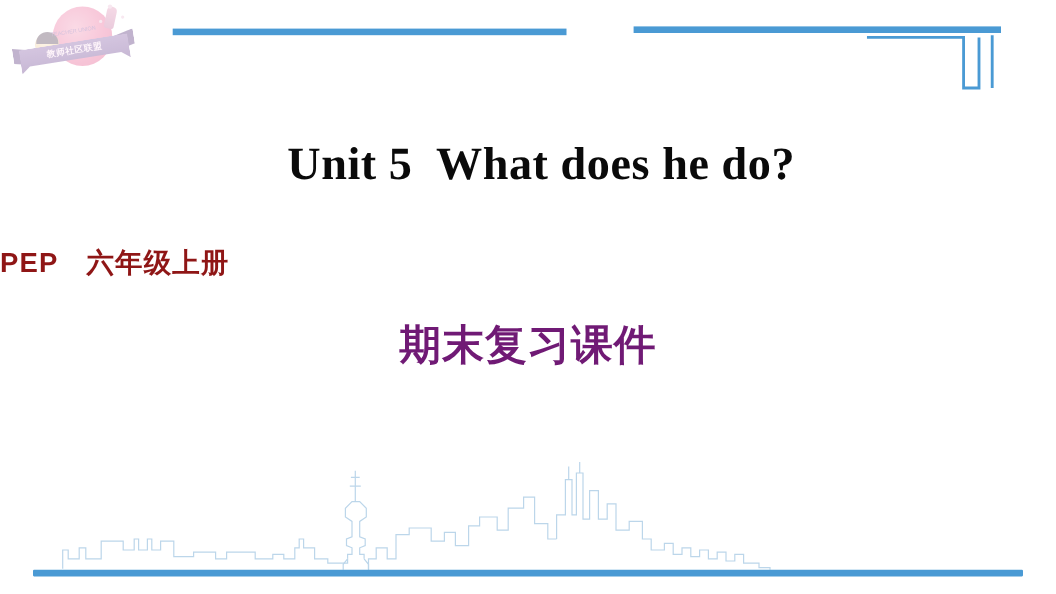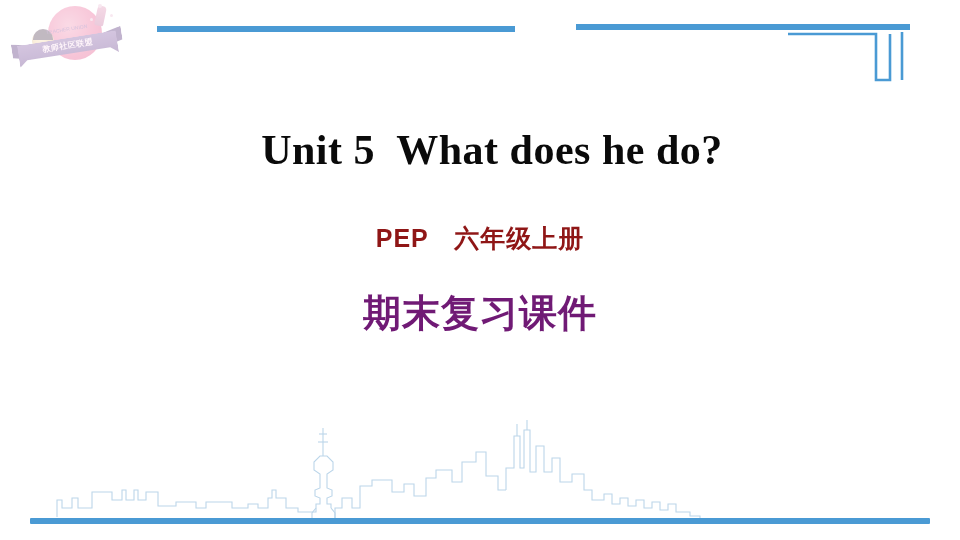--- a/index.html
+++ b/index.html
@@ -157,21 +157,21 @@
     color: #0a0a0a;
     letter-spacing: 0.5px;
     white-space: pre;
     padding-left: 12px;
   }
   #subtitle {
     position: absolute;
     left: 0;
     top: 222px;
     width: 960px;
-    text-align: center;
+    text-align: left;
     font-family: "Liberation Sans", sans-serif;
     font-weight: bold;
     font-size: 25px;
     color: #8f1616;
     letter-spacing: 1px;
     white-space: pre;
   }
   #tagline {
     position: absolute;
     left: 0;

